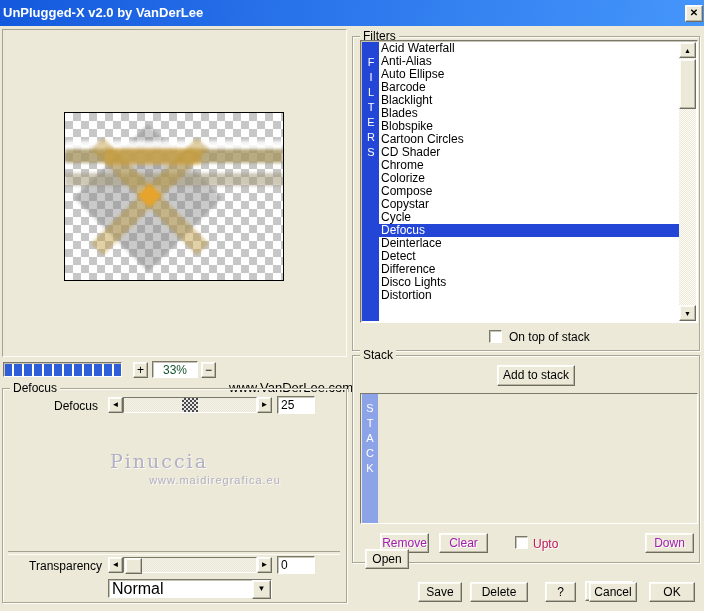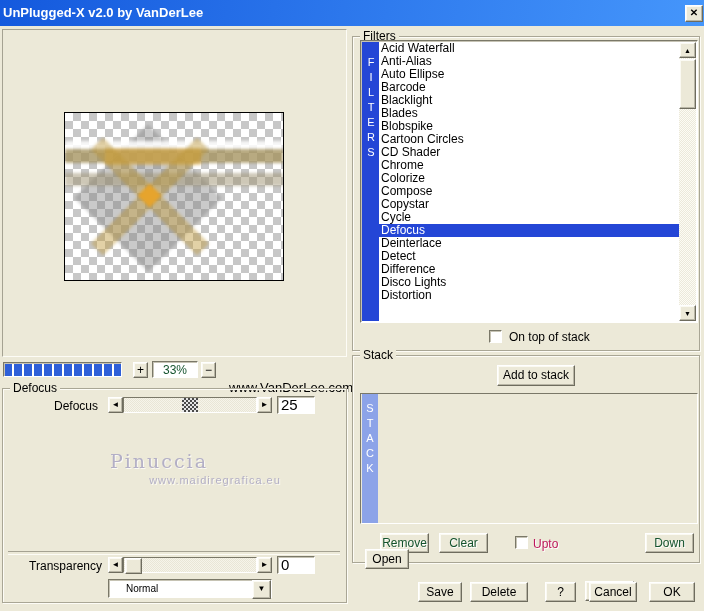--- a/index.html
+++ b/index.html
@@ -15,21 +15,21 @@
     font-size:10px;font-weight:bold;line-height:13px;text-align:center;color:#000;cursor:default;}
 
   
   .raised{background:#ece9d8;border:1px solid;border-color:#ffffff #6e6c5e #6e6c5e #ffffff;
     box-shadow:inset -1px -1px 0 #b9b6a6,inset 1px 1px 0 #fbfaf3;}
   .sunken{background:#fff;border:1px solid;border-color:#7a7868 #ffffff #ffffff #7a7868;
     box-shadow:inset 1px 1px 0 #c6c3b4;}
   .groupbox{position:absolute;border:1px solid #a9a695;box-shadow:inset 1px 1px 0 #fdfcf6,1px 1px 0 #fdfcf6;}
   .grouplabel{position:absolute;top:-8px;left:7px;background:#ece9d8;padding:0 3px;font-size:12px;}
   .btn{position:absolute;font-size:12px;text-align:center;cursor:default;box-sizing:border-box;}
-  .btn.disabled{color:#14532d;text-shadow:1px 1px 0 #fff;}
+  .btn.disabled{color:#a21caf;text-shadow:1px 1px 0 #fff;}
   .arrowbtn{font-size:8px;line-height:14px;color:#000;}
   .etched{position:absolute;height:2px;border-top:1px solid #a5a292;border-bottom:1px solid #fdfcf6;}
 
   
   .panel{position:absolute;left:2px;top:29px;width:345px;height:328px;background:#ece9d8;
     border:1px solid;border-color:#a5a292 #fdfcf6 #fdfcf6 #a5a292;box-sizing:border-box;}
   .preview{position:absolute;left:61px;top:82px;width:218px;height:167px;border:1px solid #000;
     background:conic-gradient(#c7c7c7 25%,#fff 0 50%,#c7c7c7 0 75%,#fff 0);background-size:16px 16px;overflow:hidden;}
   .shapes{position:absolute;inset:0;filter:blur(1.5px);}
   .diamond{position:absolute;left:31px;top:33px;width:104px;height:104px;transform:rotate(45deg);background:rgba(128,128,128,0.42);}
@@ -48,27 +48,27 @@
     color:#14532d;font-size:12px;box-sizing:border-box;}
   .sitelabel{position:absolute;left:229px;top:364px;font-size:13px;margin-top:16px;}
 
   
   .slider-label{position:absolute;font-size:12px;text-align:right;}
   .track{position:absolute;height:16px;box-sizing:border-box;border:1px solid;border-color:#7a7868 #fff #fff #7a7868;
     background:conic-gradient(#f6f4ea 25%,#e9e6d6 0 50%,#f6f4ea 0 75%,#e9e6d6 0);background-size:2px 2px;}
   .thumb-dither{position:absolute;width:16px;height:14px;
     background:conic-gradient(#4a4a4a 25%,#e6e6e6 0 50%,#4a4a4a 0 75%,#e6e6e6 0);background-size:4px 4px;}
   .thumb-plain{position:absolute;width:15px;height:14px;}
-  .valbox{position:absolute;width:38px;height:18px;line-height:16px;font-size:15px;padding-left:3px;box-sizing:border-box;}
+  .valbox{position:absolute;width:38px;height:18px;line-height:16px;font-size:12px;padding-left:3px;box-sizing:border-box;}
   .watermark1{position:absolute;left:110px;top:450px;width:210px;text-align:left;
     font-family:"DejaVu Serif",serif;font-size:19px;letter-spacing:2px;color:#b3afc6;text-shadow:1px 1px 0 #fbfaf3;}
   .watermark2{position:absolute;left:110px;top:474px;width:210px;text-align:center;
     font-family:Liberation Sans, sans-serif;font-size:11px;letter-spacing:1px;color:#b3afc6;text-shadow:1px 1px 0 #fbfaf3;}
   .combo{position:absolute;left:108px;top:579px;width:164px;height:19px;box-sizing:border-box;}
-  .combo .txt{position:absolute;left:17px;top:1px;line-height:15px;font-size:10px;}
+  .combo .txt{position:absolute;left:3px;top:1px;line-height:15px;font-size:16px;}
   .combo .drop{position:absolute;right:0;top:0;width:17px;height:17px;font-size:8px;line-height:16px;text-align:center;}
 
   
   .listbox{position:absolute;left:360px;top:40px;width:338px;height:283px;box-sizing:border-box;overflow:hidden;}
   .vbar{position:absolute;left:1px;top:1px;width:17px;height:279px;background:#2446d6;color:#fff;
     writing-mode:vertical-lr;text-orientation:upright;font-size:11px;letter-spacing:3px;padding-top:14px;box-sizing:border-box;text-align:start;line-height:17px;}
   .items{position:absolute;left:18px;top:1px;right:18px;bottom:1px;overflow:hidden;}
   .list-item{height:13px;line-height:13px;font-size:12px;padding-left:2px;white-space:nowrap;}
   .list-item.selected{background:#2446d6;color:#fff;}
   .scrollbar{position:absolute;right:1px;top:1px;width:17px;height:279px;

